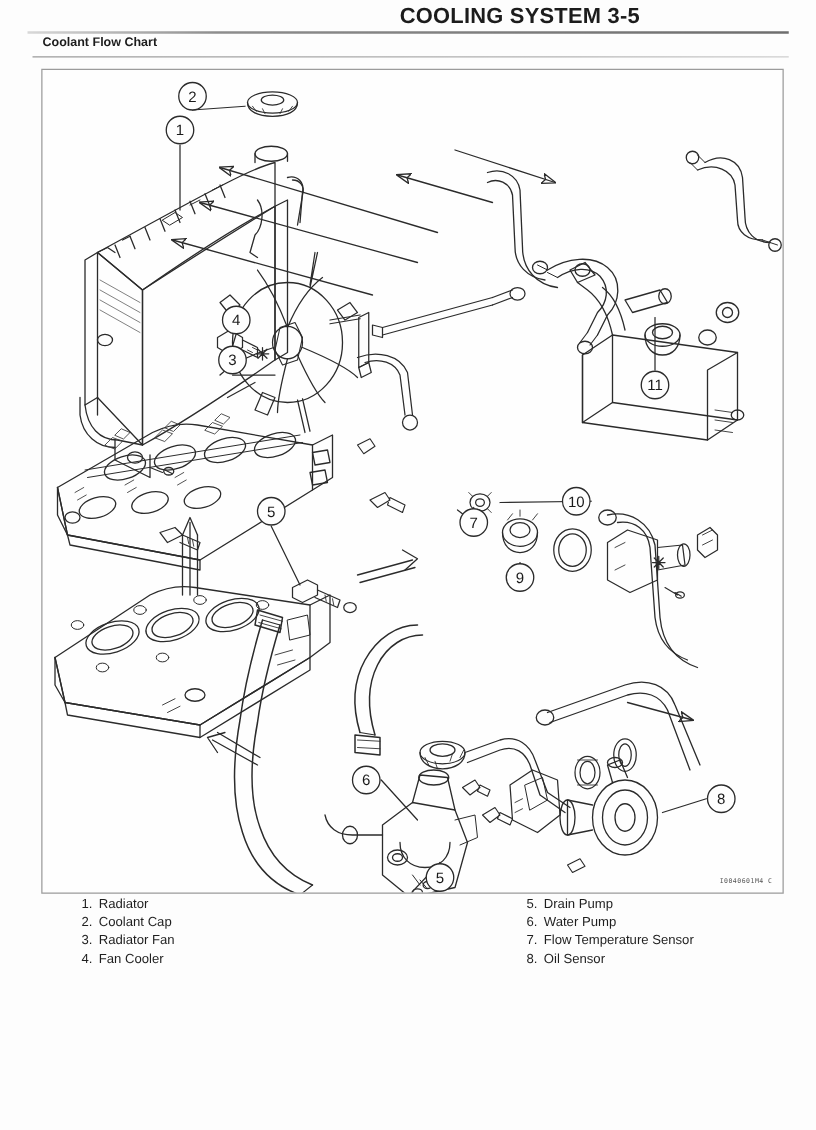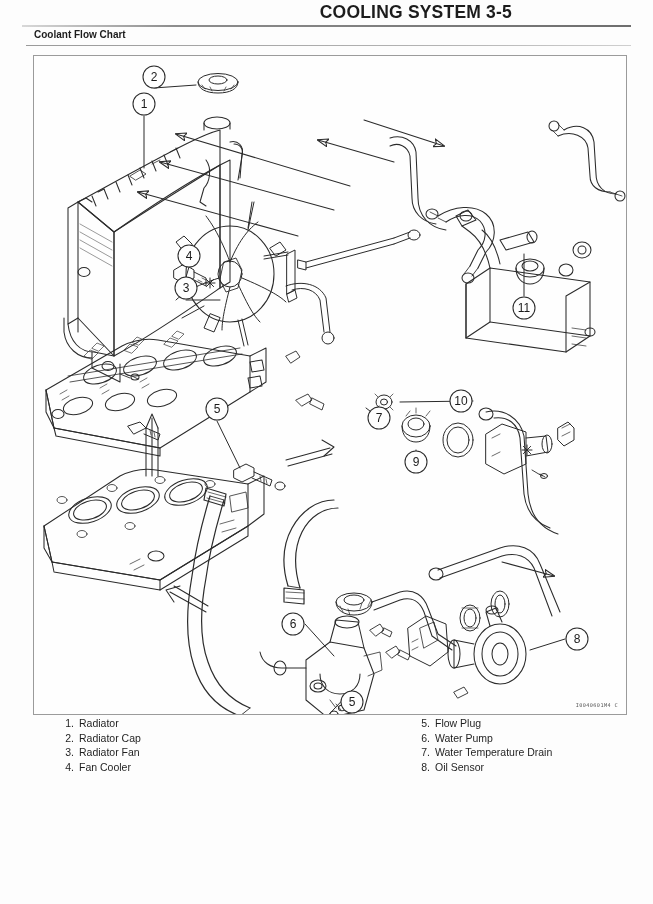--- a/index.html
+++ b/index.html
@@ -523,27 +523,27 @@
         </g>
 
     </svg>
     <div class="figcode">I0040601M4  C</div>
   </div>
 
   <div class="legend">
     <div class="leg-cols">
       <div class="leg-col left" id="col-left">
           <div class="leg-row"><span class="leg-num">1.</span><span class="leg-txt">Radiator</span></div>
-          <div class="leg-row"><span class="leg-num">2.</span><span class="leg-txt">Radiator Cap</span></div>
+          <div class="leg-row"><span class="leg-num">2.</span><span class="leg-txt">Coolant Cap</span></div>
           <div class="leg-row"><span class="leg-num">3.</span><span class="leg-txt">Radiator Fan</span></div>
           <div class="leg-row"><span class="leg-num">4.</span><span class="leg-txt">Fan Cooler</span></div>
         </div>
       <div class="leg-col right" id="col-right">
-          <div class="leg-row"><span class="leg-num">5.</span><span class="leg-txt">Flow Plug</span></div>
+          <div class="leg-row"><span class="leg-num">5.</span><span class="leg-txt">Drain Pump</span></div>
           <div class="leg-row"><span class="leg-num">6.</span><span class="leg-txt">Water Pump</span></div>
-          <div class="leg-row"><span class="leg-num">7.</span><span class="leg-txt">Water Temperature Drain</span></div>
+          <div class="leg-row"><span class="leg-num">7.</span><span class="leg-txt">Flow Temperature Sensor</span></div>
           <div class="leg-row"><span class="leg-num">8.</span><span class="leg-txt">Oil Sensor</span></div>
         </div>
     </div>
 
   </div>
 
 </div>
 
 </body></html>

